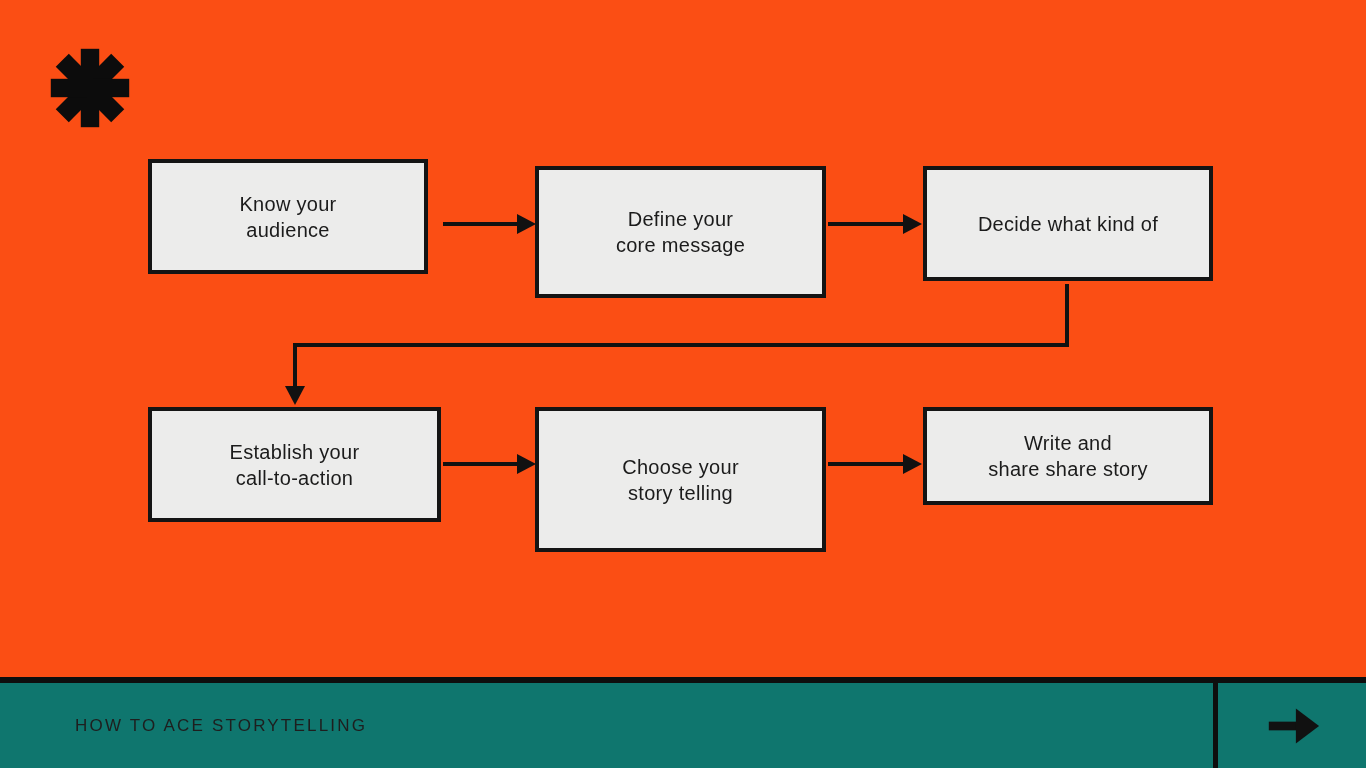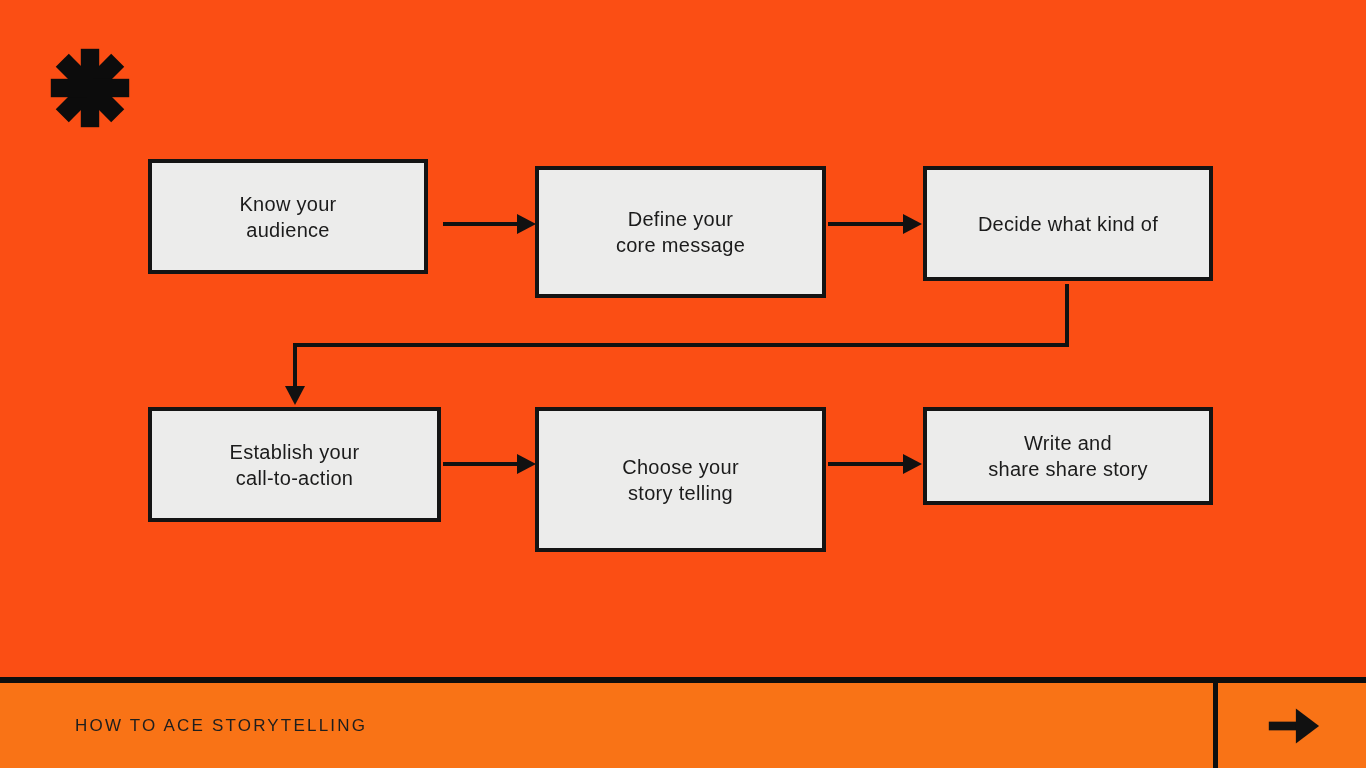--- a/index.html
+++ b/index.html
@@ -51,21 +51,21 @@
     width: 1366px; height: 768px;
     pointer-events: none;
   }
 
   
   .footer {
     position: absolute;
     left: 0; top: 677px;
     width: 1366px; height: 91px;
     box-sizing: border-box;
-    background: #f97316;
+    background: #0f766e;
     border-top: 6px solid #0e0e0e;
   }
   .footer-title {
     position: absolute;
     left: 75px; top: 0;
     height: 85px;
     display: flex;
     align-items: center;
     font-size: 17px;
     letter-spacing: 2.2px;

